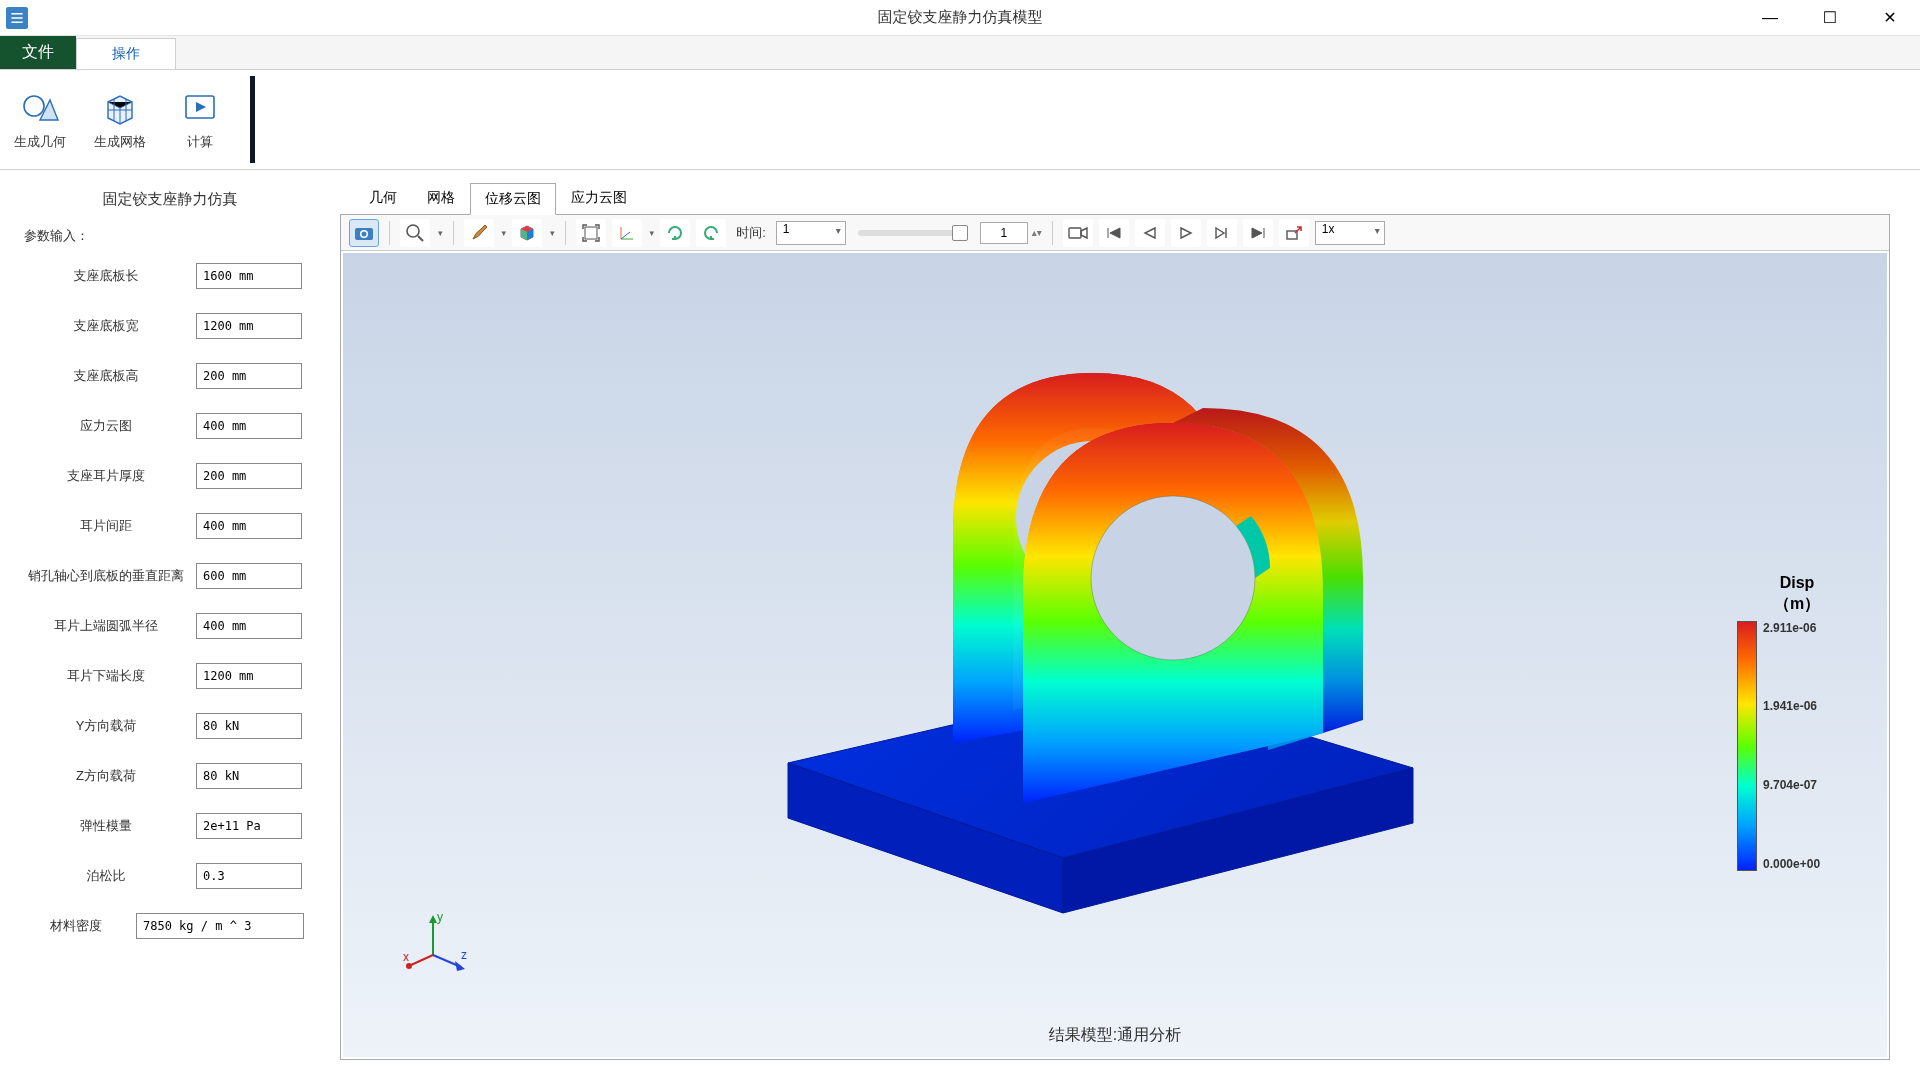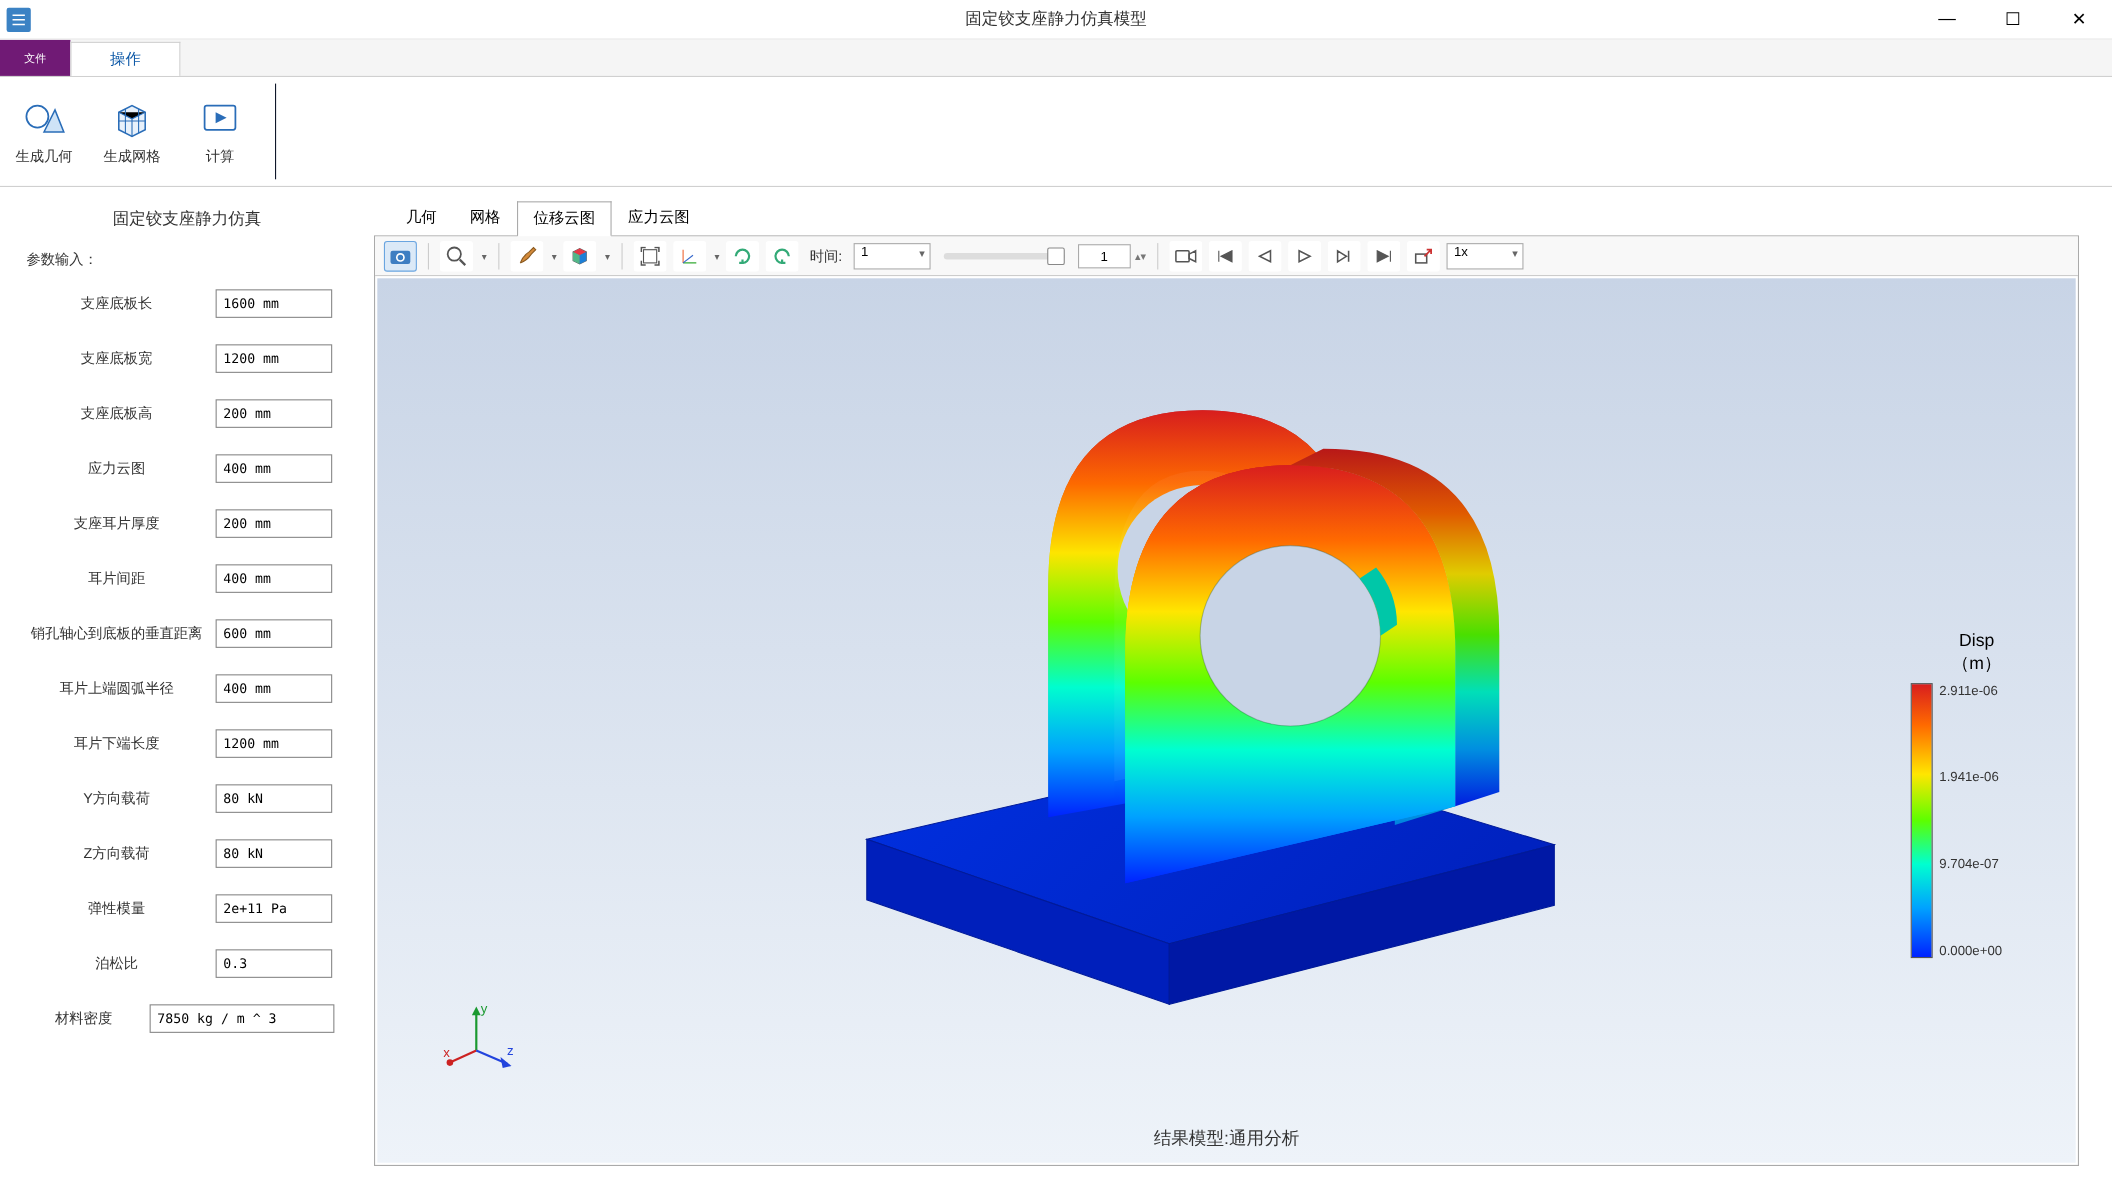--- a/index.html
+++ b/index.html
@@ -6,25 +6,25 @@
 body { background: #fff; width: 1920px; height: 1080px; overflow: hidden; }
 
 .titlebar { height: 36px; display: flex; align-items: center; background: #fff; border-bottom: 1px solid #e5e5e5; position: relative; text-align: center; }
 .titlebar .app-icon { width: 22px; height: 22px; margin-left: 6px; background: #3b82c4; border-radius: 2px; display:flex; align-items:center; justify-content:center; }
 .titlebar .app-icon svg { width:14px; height:14px; }
 .titlebar .title { position:absolute; left:50%; transform:translateX(-50%); font-size: 15px; color: #333; }
 .win-controls { margin-left: auto; display: flex; }
 .win-btn { width: 60px; height: 36px; display: flex; align-items: center; justify-content: center; font-size: 16px; cursor: pointer; }
 
 .menubar { display: flex; height: 34px; background: #f5f5f5; border-bottom: 1px solid #d0d0d0; }
-.menu-file { background: #701a75; color: #fff; padding: 0 22px; display: flex; align-items: center; font-size: 10px; cursor: pointer; }
+.menu-file { background: #14532d; color: #fff; padding: 0 22px; display: flex; align-items: center; font-size: 16px; cursor: pointer; }
 .menu-op { background: #fff; color: #0f5aa8; padding: 0 35px; display: flex; align-items: center; font-size: 14px; border:1px solid #d0d0d0; border-bottom:none; margin-top:2px; }
 
 .ribbon { display: flex; height: 100px; background: #fff; border-bottom: 1px solid #d0d0d0; padding: 6px 10px; gap: 18px; }
-.ribbon-group { display:flex; gap: 20px; border-right: 1px solid #0f172a; padding-right: 20px;}
+.ribbon-group { display:flex; gap: 20px; border-right: 5px solid #0f172a; padding-right: 20px;}
 .ribbon-btn { width: 60px; display: flex; flex-direction: column; align-items: center; justify-content: center; cursor: pointer; gap:6px;}
 .ribbon-btn .icon { width: 40px; height: 38px; display:flex; align-items:center; justify-content:center;}
 .ribbon-btn .label { font-size: 13px; color: #333; }
 
 .main { display: flex; height: calc(1080px - 36px - 34px - 100px); }
 
 .sidebar { width: 340px; padding: 20px 16px; font-size: 14px; color: #333; }
 .sidebar .panel-title { text-align: center; margin-bottom: 18px; font-size: 15px; }
 .sidebar .param-header { font-size: 13px; margin-bottom: 18px; padding-left: 8px; }
 .param-row { display: flex; align-items: center; margin-bottom: 24px; }
@@ -46,21 +46,21 @@
 .tb-slider::after { content:""; position:absolute; right:0; top:-5px; width:14px; height:14px; border:1px solid #888; background:#fff; border-radius:2px;}
 .tb-small-input { width:48px; height:22px; border:1px solid #aaa; font-size:12px; text-align:center; background:#fff;}
 .tb-label { font-size:13px; color:#333; margin: 0 4px;}
 .dd-arrow { font-size:9px; color:#666; margin-left:2px;}
 
 .canvas { flex:1; position:relative; background: linear-gradient(to bottom, #c8d4e6 0%, #eef3f9 100%); overflow:hidden; margin:2px;}
 .model { position:absolute; left: 320px; top: 40px; width: 800px; height: 660px; }
 .footer-label { position:absolute; bottom: 11px; left:50%; transform:translateX(-50%); font-size: 16px; color:#333;}
 .axes { position:absolute; left: 60px; bottom: 80px; width:70px; height:70px;}
 
-.legend { position:absolute; right: 30px; top: 320px; width: 120px; }
+.legend { position:absolute; right: 30px; top: 320px; width: 120px; font-weight: bold; }
 .legend .ltitle { font-size:16px; text-align:center; line-height:1.3; margin-bottom:6px; }
 .legend .bar-wrap { display:flex; }
 .legend .bar { width: 20px; height: 250px; background: linear-gradient(to bottom, #d91e1e 0%, #ff6a00 15%, #ffe600 33%, #5cff00 50%, #00ffd0 66%, #00a2ff 82%, #0022ff 100%); border:1px solid #555; margin-right:6px;}
 .legend .ticks { display:flex; flex-direction:column; justify-content:space-between; height:250px; font-size:12px; color:#333; font-family: monospace;}
 
 svg { display:block; }
 </style>
 </head>
 <body>
 

